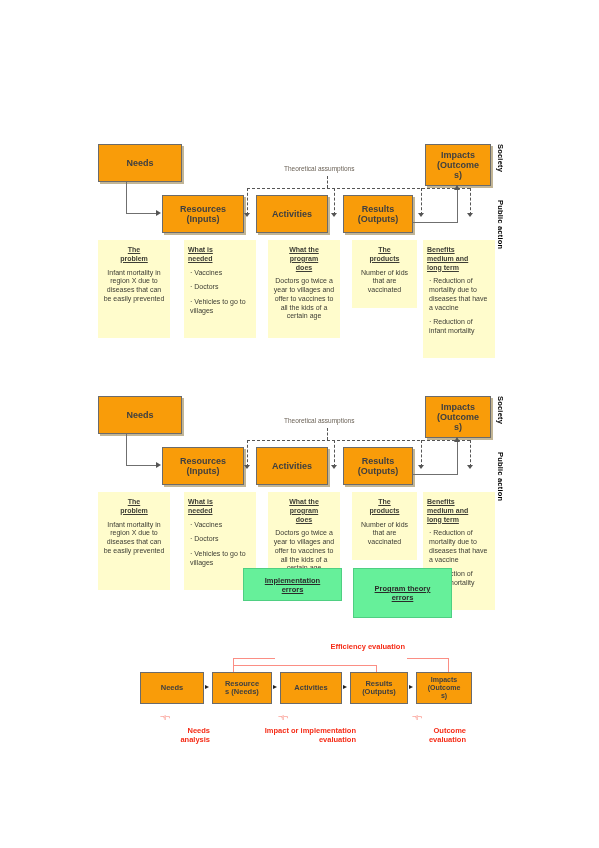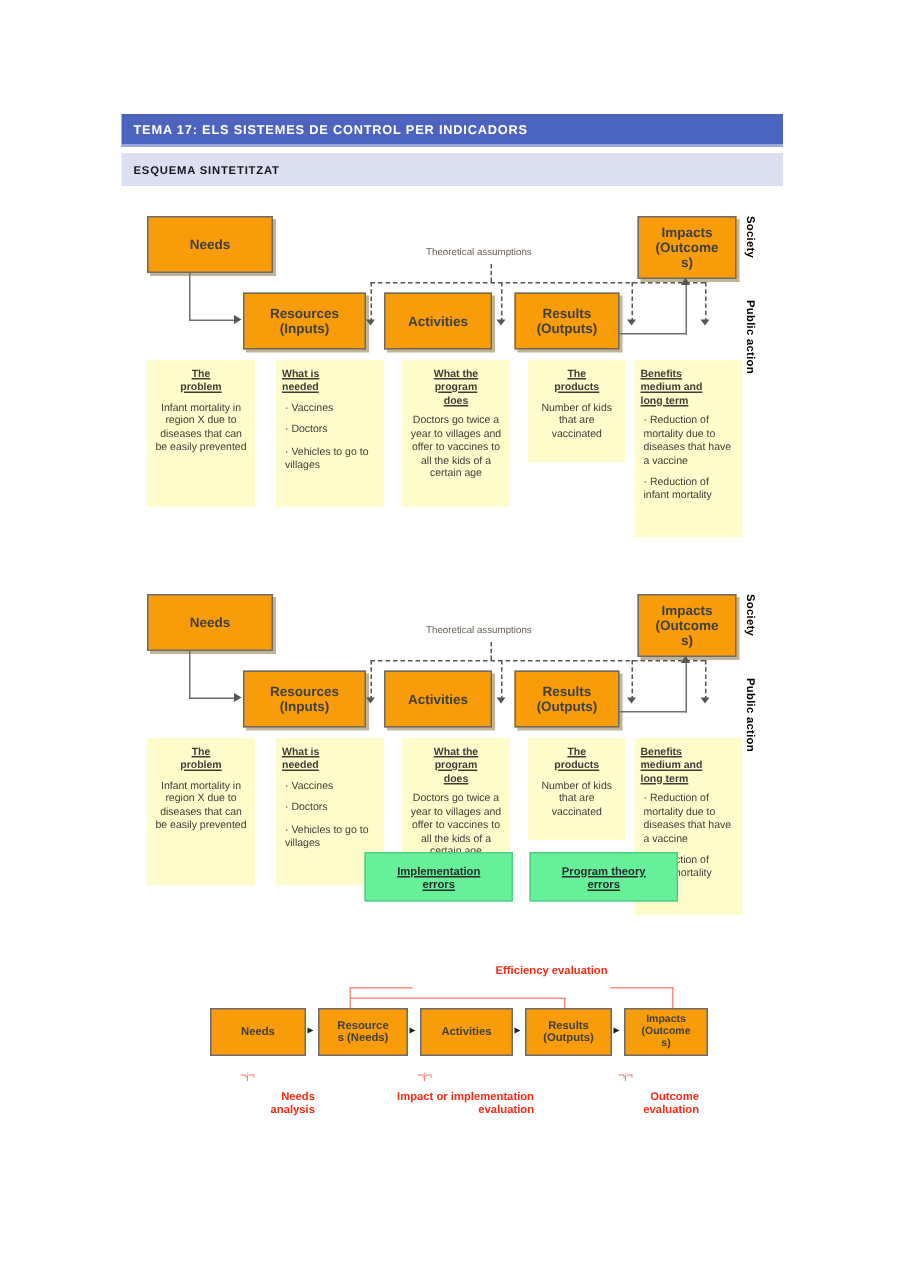--- a/index.html
+++ b/index.html
@@ -84,22 +84,20 @@
   .rtick{position:absolute;color:#f97a6d;font-size:8px;letter-spacing:-1px;}
   .arrowRk{position:absolute;width:0;height:0;
     border-top:2.6px solid transparent;border-bottom:2.6px solid transparent;
     border-left:4.2px solid #222;}
 </style>
 </head>
 <body>
 
 <div class="page">
 
-  <div class="hdr-title">TEMA 17: ELS SISTEMES DE CONTROL PER INDICADORS</div>
-  <div class="hdr-sub">ESQUEMA SINTETITZAT</div>
 
   <div>
 
     <div class="obox sh" style="left:98px;top:144px;width:84px;height:38px;font-size:9px;">
       <span>Needs</span>
     </div>
 
     <div class="obox sh" style="left:425px;top:144px;width:66px;height:42px;font-size:9px;">
       <span>
         <span>Impacts</span><br>
@@ -303,21 +301,21 @@
       </div>
     </div>
 
     <div class="gbox" style="left:243px;top:568px;width:99px;height:33px;">
       <span>
         <span>Implementation</span><br>
         <span>errors</span>
       </span>
     </div>
 
-    <div class="gbox" style="left:353px;top:568px;width:99px;height:33px;">
+    <div class="gbox" style="left:353px;top:568px;width:99px;height:50px;">
       <span>
         <span>Program theory</span><br>
         <span>errors</span>
       </span>
     </div>
   </div>
 
   <div>
 
     <div class="rlbl" style="left:270px;top:642px;width:135px;">Efficiency evaluation</div>

